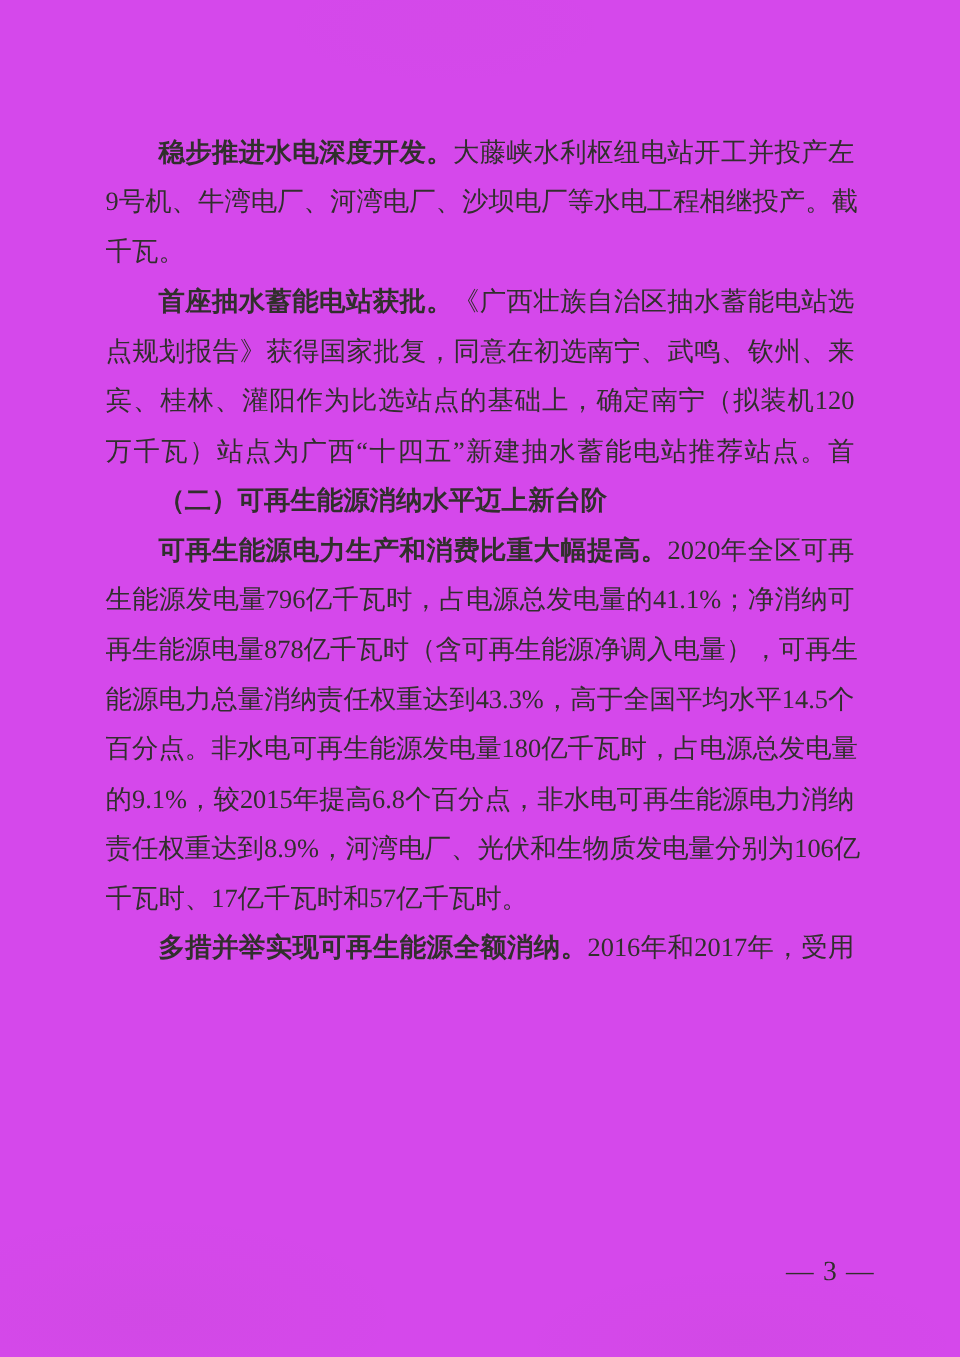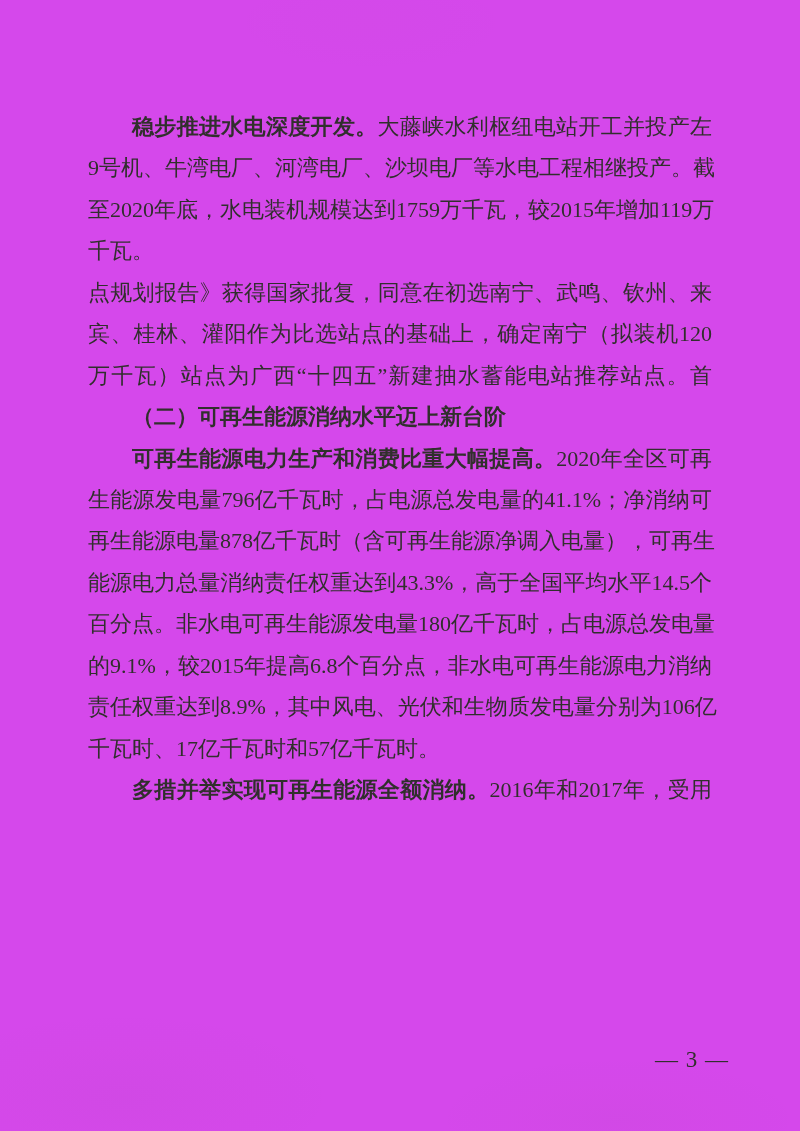--- a/index.html
+++ b/index.html
@@ -59,39 +59,39 @@
   }
 </style>
 </head>
 <body>
 
 <div class="page">
   <div class="doc-body" id="doc-body">
       <div class="paragraph">
         <div class="line indent"><span class="lead">稳步推进水电深度开发。</span><span>大藤峡水利枢纽电站开工并投产左</span></div>
         <div class="line"><span>9号机、牛湾电厂、河湾电厂、沙坝电厂等水电工程相继投产。截</span></div>
-        <div class="line"><span>至2020年底，水电装机规模达到1759万千瓦，较2015年增加119万</span></div>
         <div class="line last"><span>千瓦。</span></div>
       </div>
       <div class="paragraph">
+        <div class="line indent"><span class="lead">首座抽水蓄能电站获批。</span><span>《广西壮族自治区抽水蓄能电站选</span></div>
         <div class="line"><span>点规划报告》获得国家批复，同意在初选南宁、武鸣、钦州、来</span></div>
         <div class="line"><span>宾、桂林、灌阳作为比选站点的基础上，确定南宁（拟装机120</span></div>
         <div class="line"><span>万千瓦）站点为广西“十四五”新建抽水蓄能电站推荐站点。首</span></div>
       </div>
       <div class="paragraph heading">
         <div class="line indent last"><span class="lead">（二）可再生能源消纳水平迈上新台阶</span></div>
       </div>
       <div class="paragraph">
         <div class="line indent"><span class="lead">可再生能源电力生产和消费比重大幅提高。</span><span>2020年全区可再</span></div>
         <div class="line"><span>生能源发电量796亿千瓦时，占电源总发电量的41.1%；净消纳可</span></div>
         <div class="line"><span>再生能源电量878亿千瓦时（含可再生能源净调入电量），可再生</span></div>
         <div class="line"><span>能源电力总量消纳责任权重达到43.3%，高于全国平均水平14.5个</span></div>
         <div class="line"><span>百分点。非水电可再生能源发电量180亿千瓦时，占电源总发电量</span></div>
         <div class="line"><span>的9.1%，较2015年提高6.8个百分点，非水电可再生能源电力消纳</span></div>
-        <div class="line"><span>责任权重达到8.9%，其中风电、光伏和生物质发电量分别为106亿</span></div>
+        <div class="line"><span>责任权重达到8.9%，河湾电厂、光伏和生物质发电量分别为106亿</span></div>
         <div class="line last"><span>千瓦时、17亿千瓦时和57亿千瓦时。</span></div>
       </div>
       <div class="paragraph">
         <div class="line indent"><span class="lead">多措并举实现可再生能源全额消纳。</span><span>2016年和2017年，受用</span></div>
       </div>
     </div>
   <div class="page-number">— 3 —</div>
 </div>
 
 </body></html>

